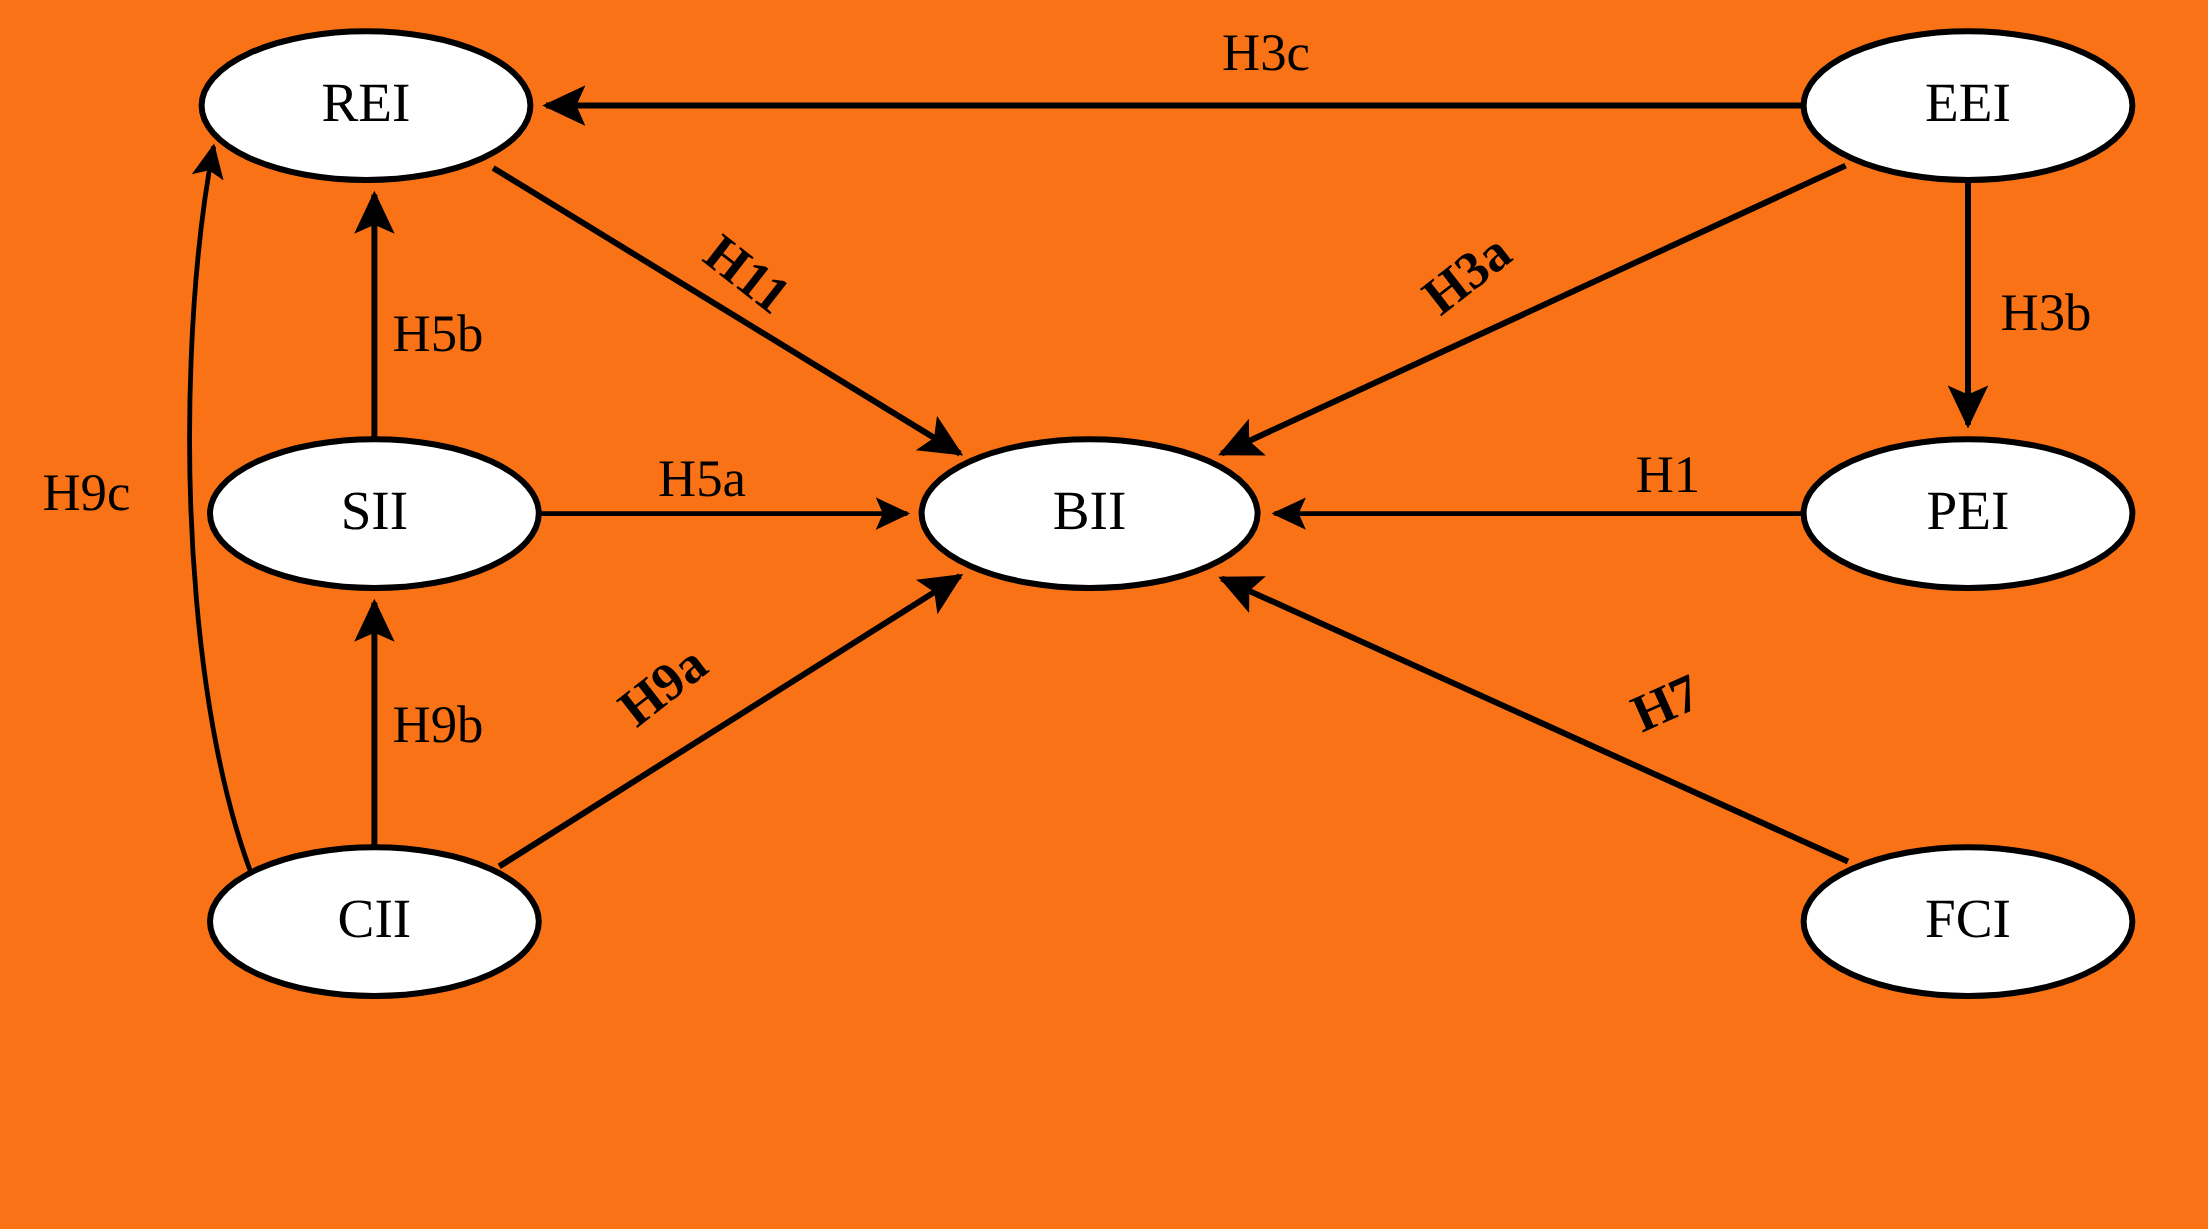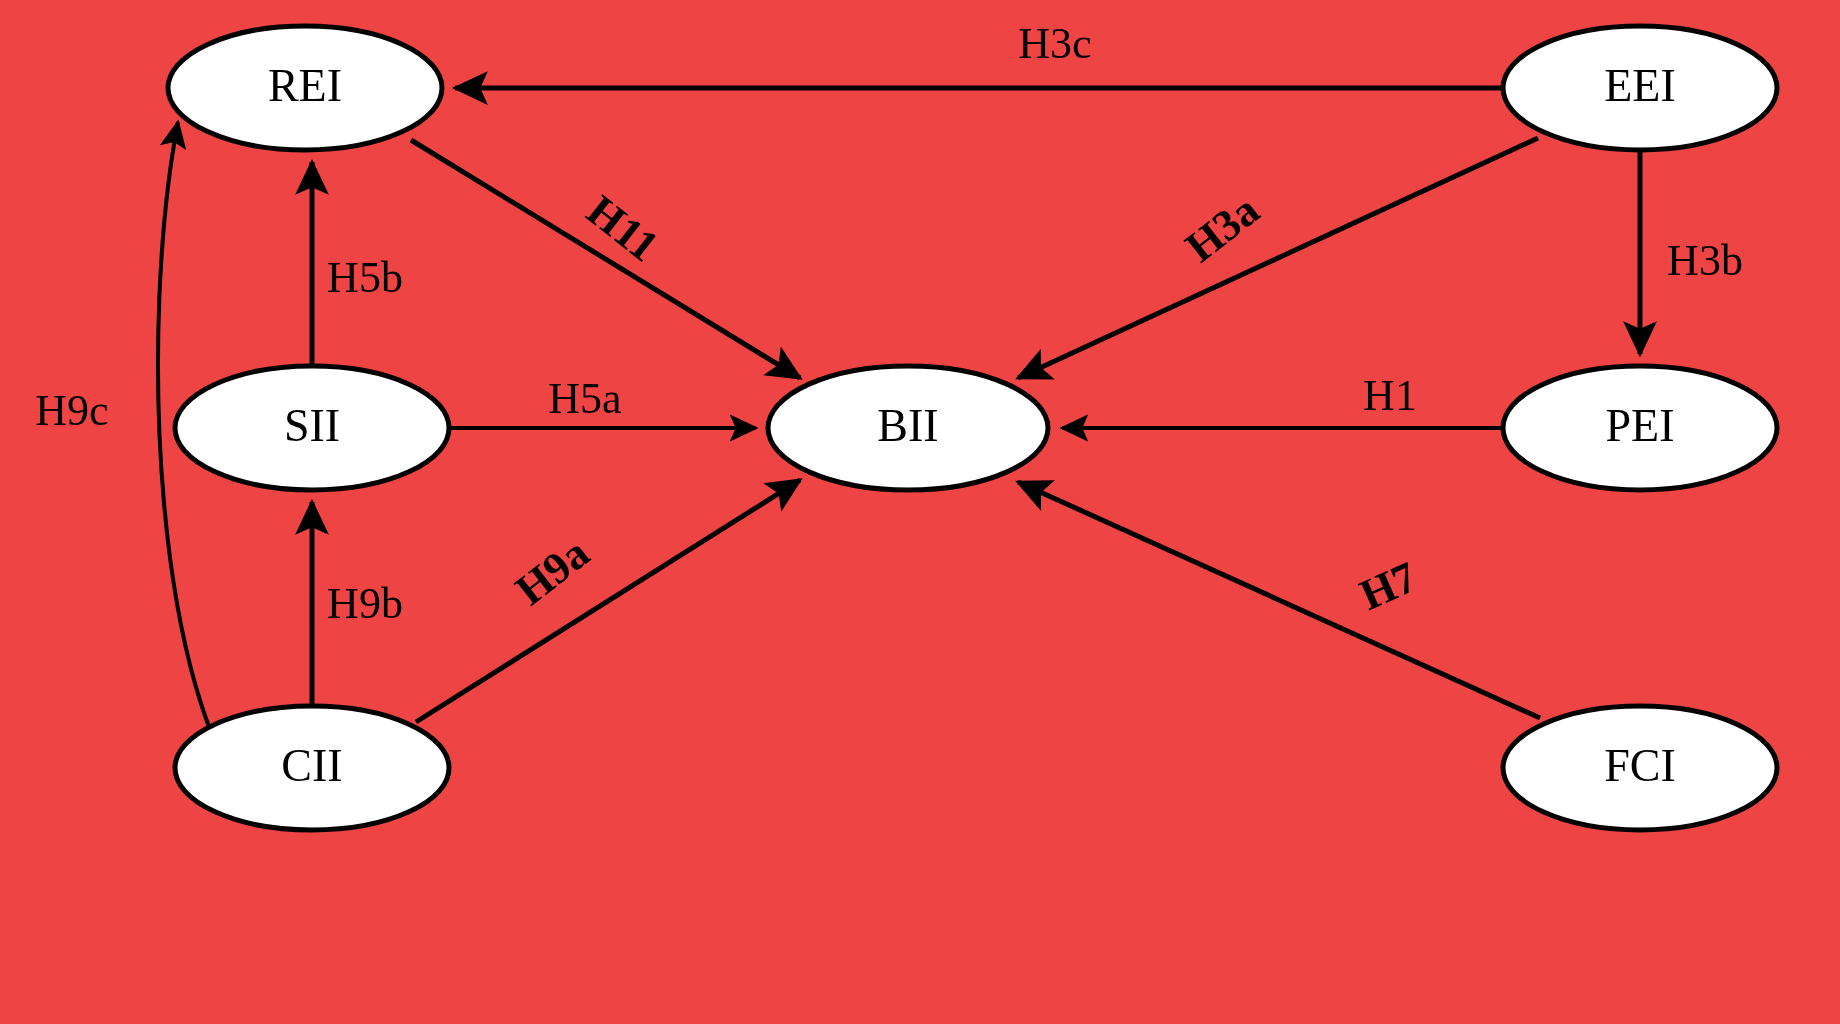--- a/index.html
+++ b/index.html
@@ -4,21 +4,21 @@
 <style>
   html, body {
     margin: 0;
     padding: 0;
     background: #ffffff;
   }
   #diagram-root {
     position: relative;
     width: 1840px;
     height: 1024px;
-    background: #ef4444;
+    background: #f97316;
     font-family: "Liberation Serif", "DejaVu Serif", serif;
     overflow: hidden;
   }
   svg#path-diagram {
     display: block;
     width: 1840px;
     height: 1024px;
   }
   .node-ellipse {
     fill: #ffffff;

